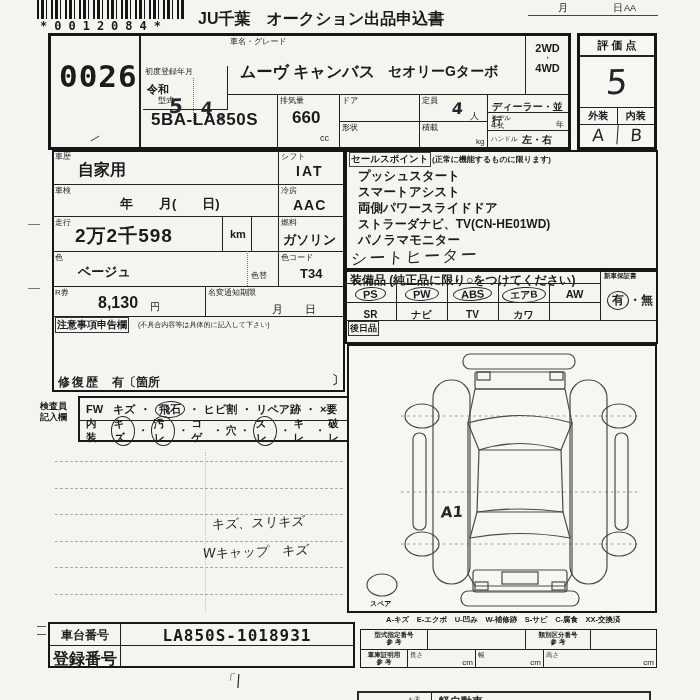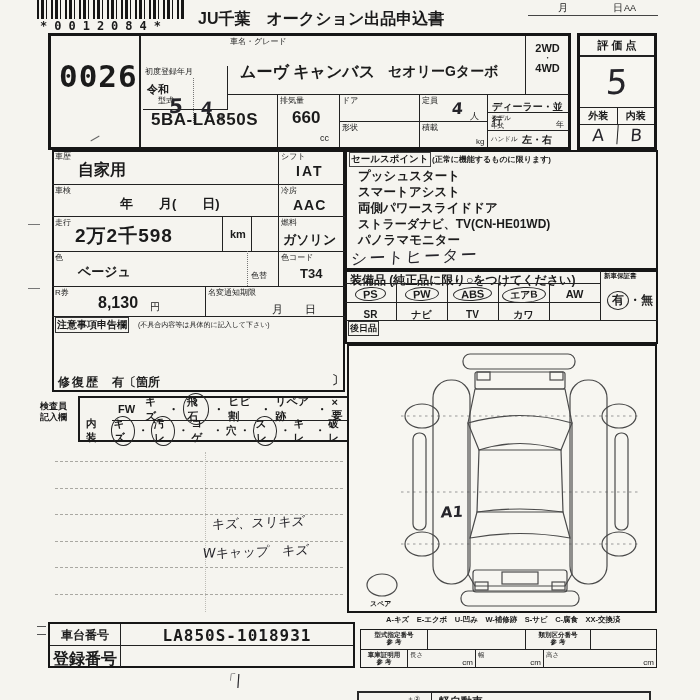--- a/index.html
+++ b/index.html
@@ -193,21 +193,21 @@
   <div style="flex:1;"></div>
 </div>
 <div class="c" style="left:602px;top:291px;width:56px;text-align:center;font-size:12px;font-weight:bold;">
   <span class="oval" style="padding:0 4px;">有</span><span>・</span><span>無</span>
 </div>
 <span class="c b" style="left:349px;top:322px;font-size:9px;outline:1px solid #333;padding:0 1px;">後日品</span>
 
 <span class="c b" style="left:40px;top:400px;font-size:9px;">検査員</span>
 <span class="c b" style="left:40px;top:411px;font-size:9px;">記入欄</span>
 <div class="c" style="left:78px;top:396px;width:276px;height:46px;border:2px solid #1a1a1a;">
-  <div style="display:flex;align-items:center;height:22px;border-bottom:1.2px solid #222;padding:0 6px;gap:4px;font-size:11px;font-weight:bold;margin-left:32px;">
+  <div style="display:flex;align-items:center;height:22px;border-bottom:1.2px solid #222;padding:0 6px;gap:4px;font-size:11px;font-weight:bold;">
     <span style="margin-right:6px;">FW</span>
     <span>キズ</span>
     <span>・</span>
     <span class="oval" style="padding:0 3px;">飛石</span>
     <span>・</span>
     <span>ヒビ割</span>
     <span>・</span>
     <span>リペア跡</span>
     <span>・</span>
     <span>×要</span>

